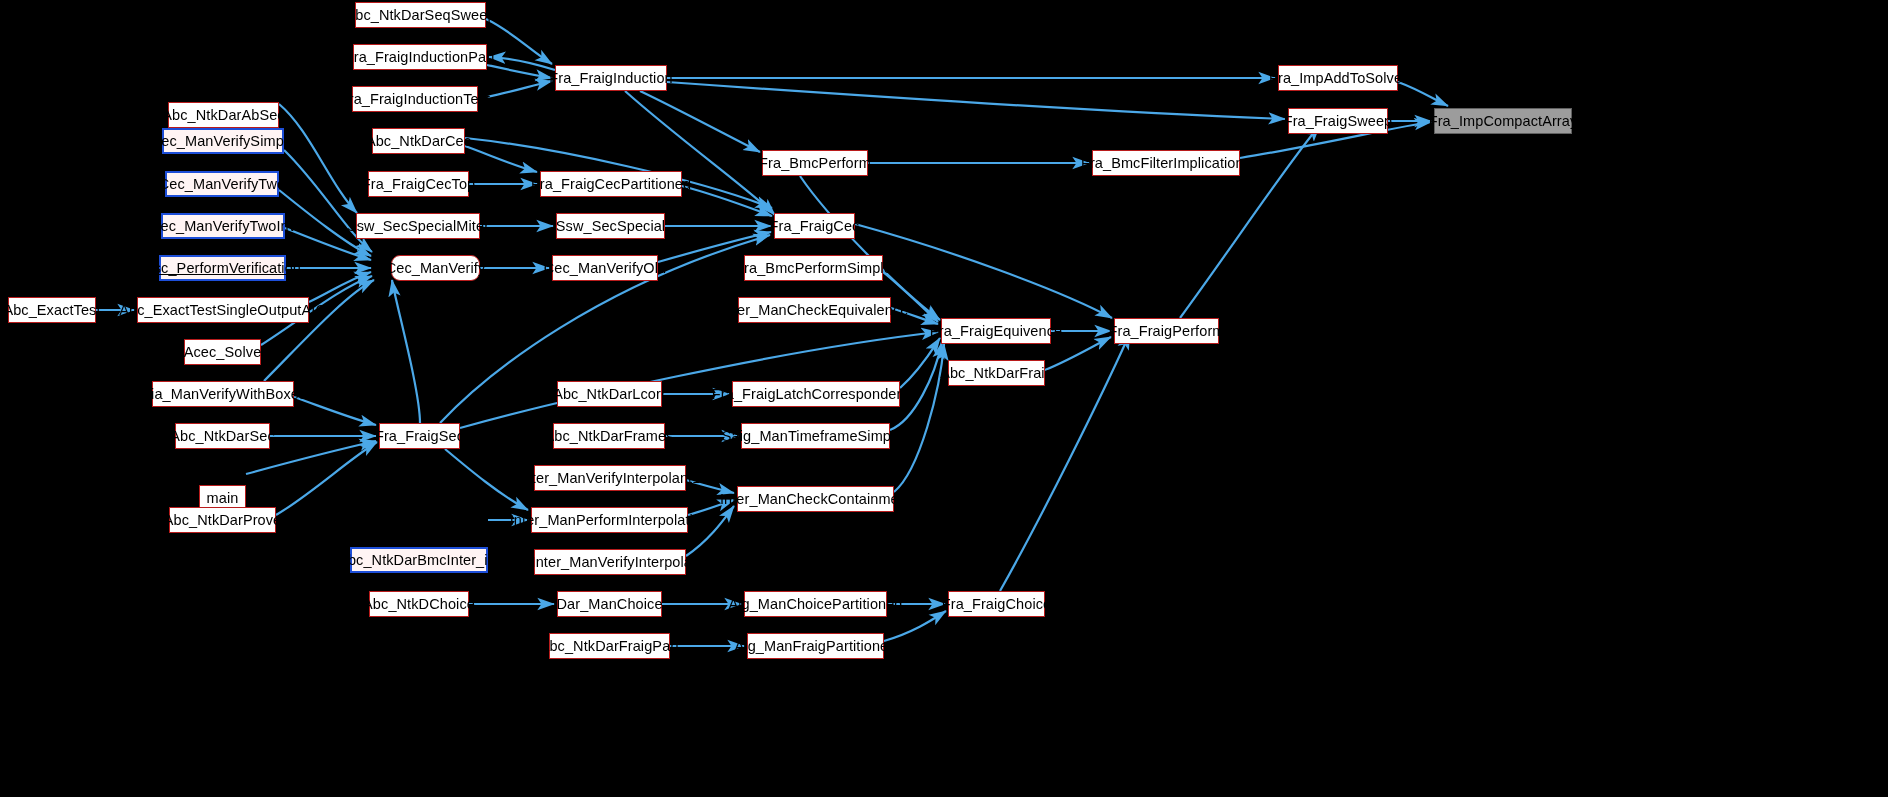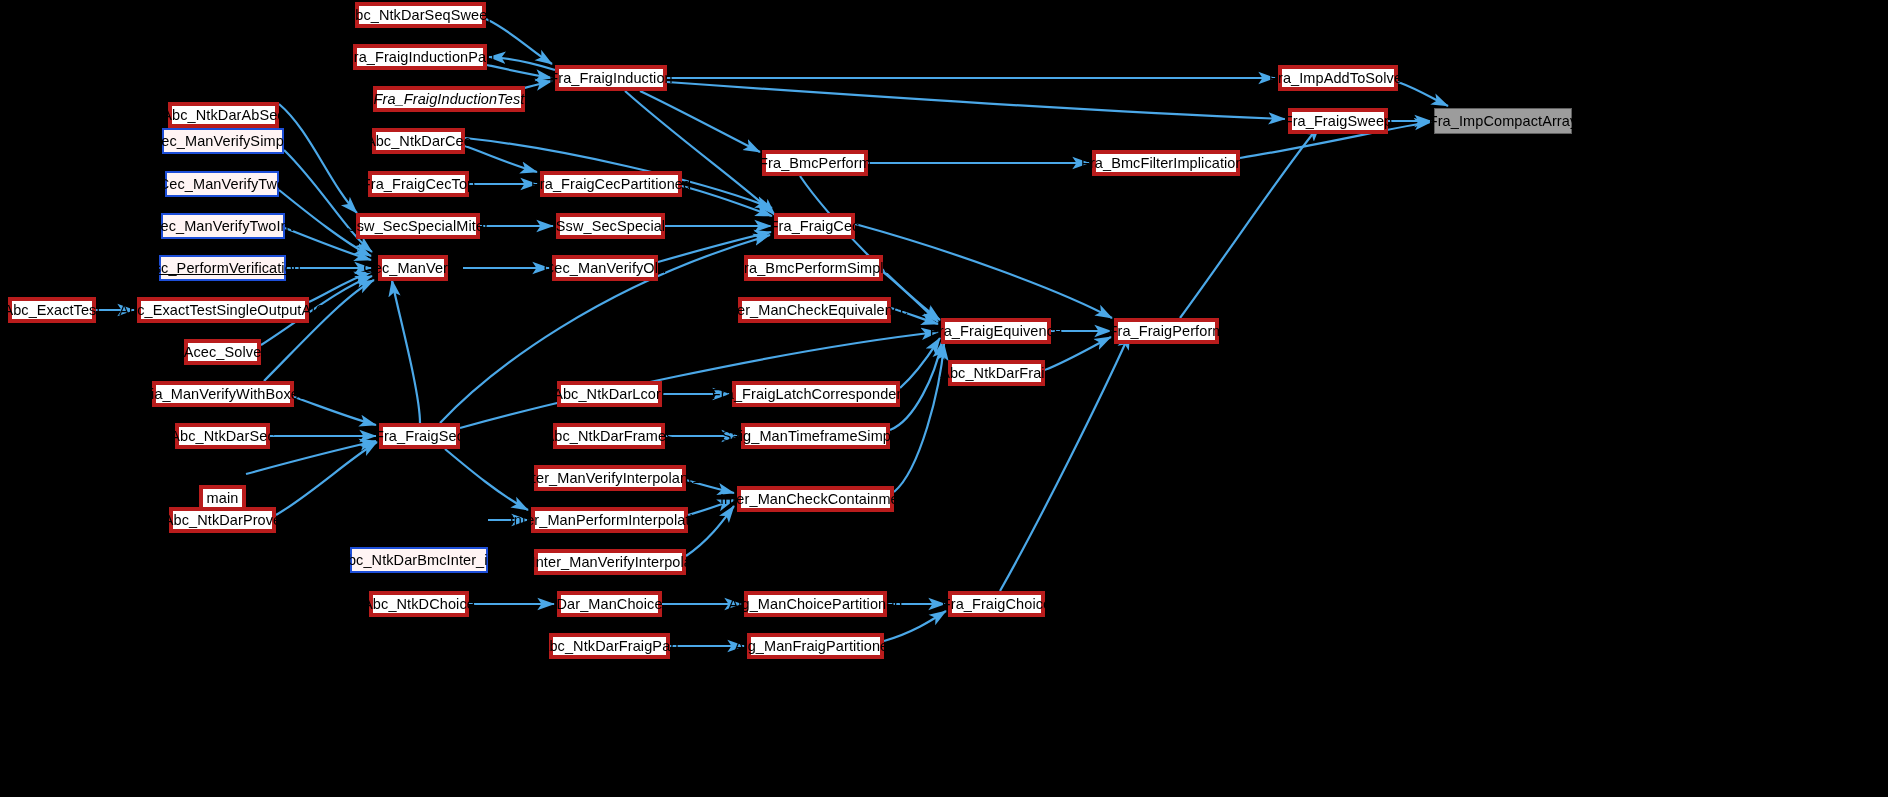--- a/index.html
+++ b/index.html
@@ -21,21 +21,21 @@
     left: 0;
     top: 0;
     width: 1888px;
     height: 797px;
     pointer-events: none;
   }
   .node {
     position: absolute;
     box-sizing: border-box;
     background: #ffffff;
-    border: 4px solid #b91c1c;
+    border: 1px solid #b91c1c;
     color: #000000;
     font-size: 14.5px;
     line-height: 1;
     white-space: nowrap;
     display: flex;
     align-items: center;
     justify-content: center;
     padding: 0 8px;
     height: 26px;
     letter-spacing: 0.1px;
@@ -117,31 +117,31 @@
         <path d="M 469,604 L 554,604" fill="none" stroke="#4ba8e8" stroke-width="2.2" marker-end="url(#arrow)"></path>
         <path d="M 662,604 L 741,604" fill="none" stroke="#4ba8e8" stroke-width="2.2" marker-end="url(#arrow)"></path>
         <path d="M 887,604 L 945,604" fill="none" stroke="#4ba8e8" stroke-width="2.2" marker-end="url(#arrow)"></path>
         <path d="M 670,646 L 744,646" fill="none" stroke="#4ba8e8" stroke-width="2.2" marker-end="url(#arrow)"></path>
         <path d="M 884,641 C 915,632 935,618 946,611" fill="none" stroke="#4ba8e8" stroke-width="2.2" marker-end="url(#arrow)"></path>
       </g>
   </svg>
   <div id="node-layer">
       <div class="node" style="left: 355px; top: 2px; width: 131px;">Abc_NtkDarSeqSweep</div>
       <div class="node" style="left: 353px; top: 44px; width: 134px;">Fra_FraigInductionPart</div>
-      <div class="node" style="left: 373px; top: 86px; width: 152px; font-style: italic;">Fra_FraigInductionTest</div>
+      <div class="node" style="left: 352px; top: 86px; width: 126px;">Fra_FraigInductionTest</div>
       <div class="node" style="left: 555px; top: 65px; width: 112px;">Fra_FraigInduction</div>
       <div class="node" style="left: 168px; top: 102px; width: 111px;">Abc_NtkDarAbSec</div>
       <div class="node red" style="left: 162px; top: 128px; width: 122px;">Cec_ManVerifySimple</div>
       <div class="node red" style="left: 165px; top: 171px; width: 114px;">Cec_ManVerifyTwo</div>
       <div class="node red" style="left: 161px; top: 213px; width: 124px;">Cec_ManVerifyTwoInv</div>
       <div class="node red" style="left: 159px; top: 255px; width: 127px; text-decoration: underline;">Ssc_PerformVerification</div>
       <div class="node" style="left: 372px; top: 128px; width: 93px;">Abc_NtkDarCec</div>
       <div class="node" style="left: 368px; top: 171px; width: 101px;">Fra_FraigCecTop</div>
       <div class="node" style="left: 356px; top: 213px; width: 124px;">Ssw_SecSpecialMiter</div>
-      <div class="node" style="left: 378px; top: 255px; width: 70px;">Cec_ManVerify</div>
+      <div class="node" style="left: 391px; top: 255px; width: 89px; border-radius: 9px;">Cec_ManVerify</div>
       <div class="node" style="left: 540px; top: 171px; width: 142px;">Fra_FraigCecPartitioned</div>
       <div class="node" style="left: 556px; top: 213px; width: 109px;">Ssw_SecSpecial</div>
       <div class="node" style="left: 552px; top: 255px; width: 106px;">Cec_ManVerifyOld</div>
       <div class="node" style="left: 774px; top: 213px; width: 81px;">Fra_FraigCec</div>
       <div class="node" style="left: 762px; top: 150px; width: 106px;">Fra_BmcPerform</div>
       <div class="node" style="left: 1092px; top: 150px; width: 148px;">Fra_BmcFilterImplications</div>
       <div class="node" style="left: 1278px; top: 65px; width: 120px;">Fra_ImpAddToSolver</div>
       <div class="node" style="left: 1288px; top: 108px; width: 100px;">Fra_FraigSweep</div>
       <div class="node current" style="left: 1434px; top: 108px; width: 138px;">Fra_ImpCompactArray</div>
       <div class="node" style="left: 8px; top: 297px; width: 88px;">Abc_ExactTest</div>

